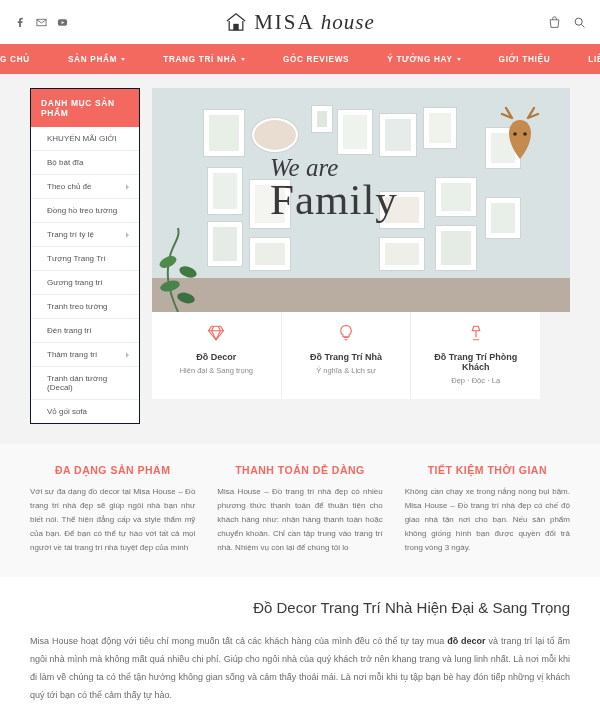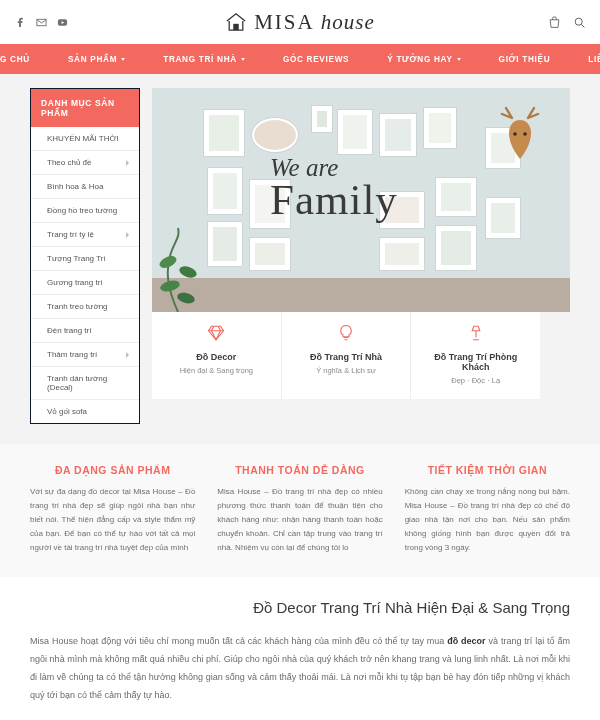--- a/index.html
+++ b/index.html
@@ -302,28 +302,28 @@
   </nav>
 
   <div class="hero-wrap">
     <div class="container">
       <div class="hero">
 
         <aside class="sidebar">
           <div class="sidebar-head">DANH MỤC SẢN PHẨM</div>
           <ul>
             <li>
-                <span>KHUYẾN MÃI THỜI</span>
+                <span>KHUYẾN MÃI GIỚI</span>
+              </li>
+            <li>
+                <span>Bộ bát đĩa</span>
               </li>
             <li>
                 <span>Theo chủ đề</span>
                 <i class="arrow"></i>
-              </li>
-            <li>
-                <span>Bình hoa &amp; Hoa</span>
               </li>
             <li>
                 <span>Đồng hồ treo tường</span>
               </li>
             <li>
                 <span>Trang trí tỷ lệ</span>
                 <i class="arrow"></i>
               </li>
             <li>
                 <span>Tượng Trang Trí</span>

